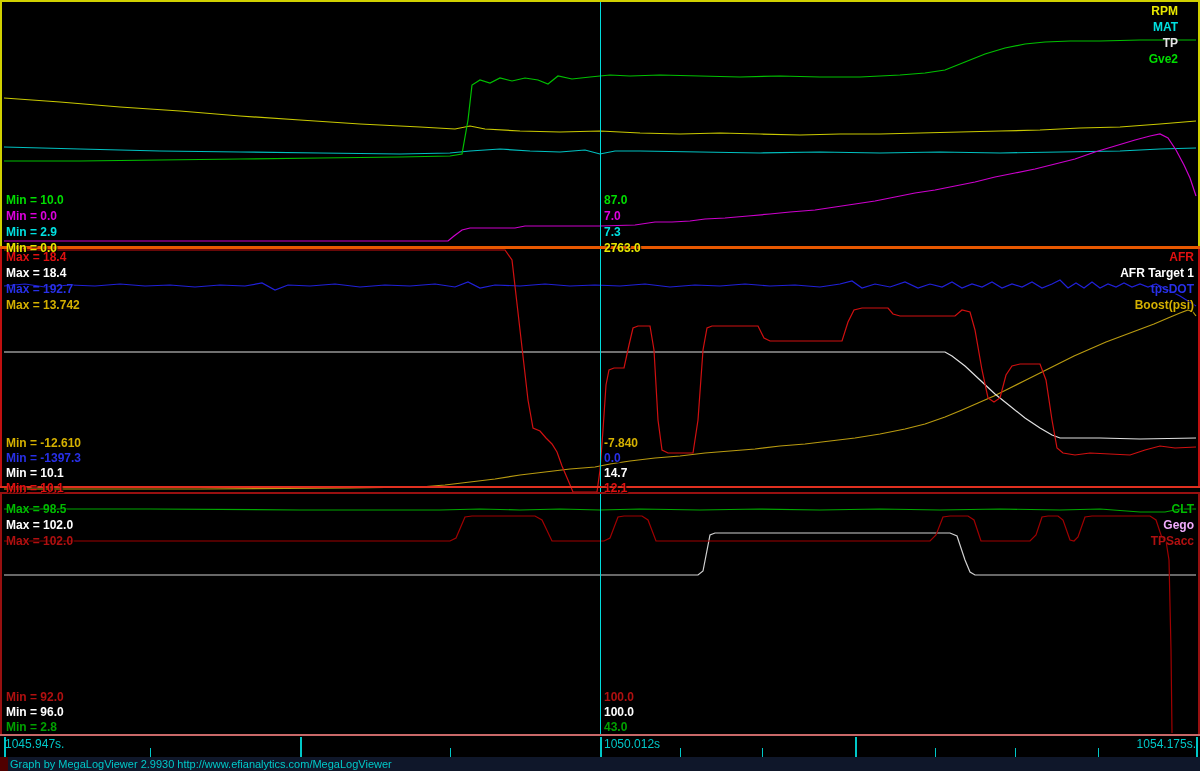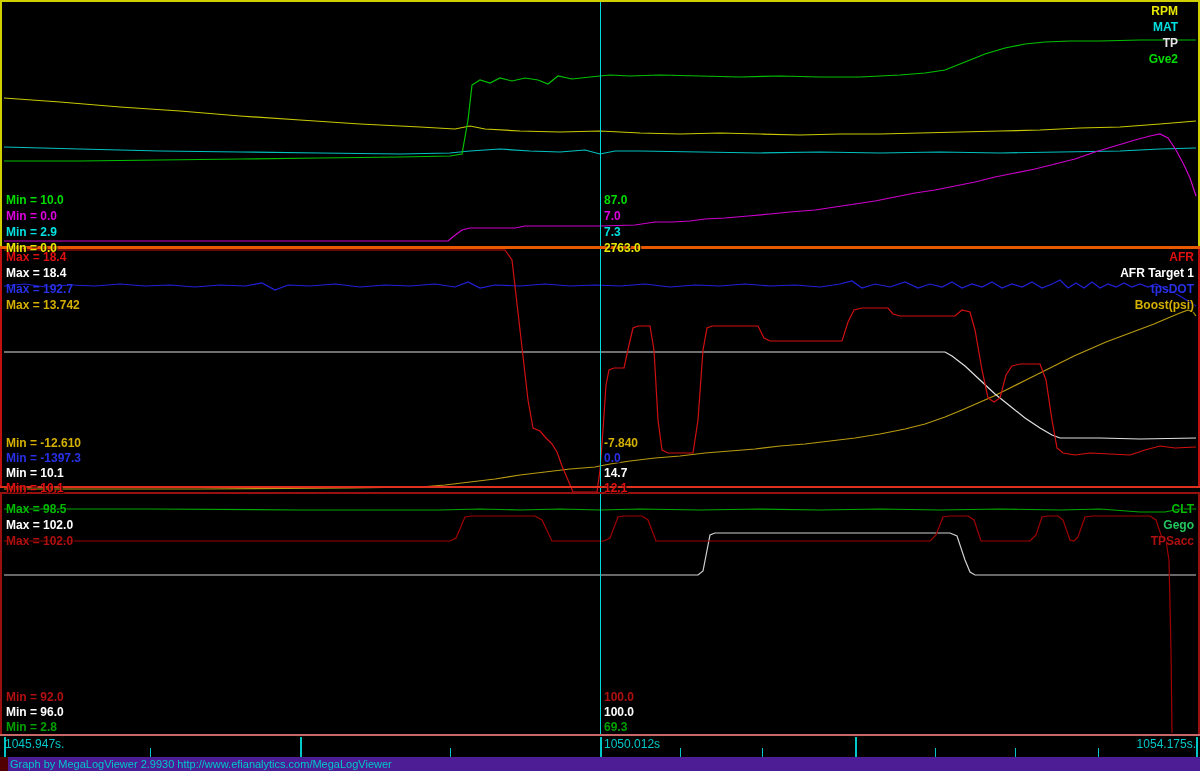--- a/index.html
+++ b/index.html
@@ -11,21 +11,21 @@
   .panel{position:absolute;left:0;width:1200px;z-index:4;}
   .lblock{position:absolute;z-index:5;}
   .lblock div{font-size:12px;font-weight:bold;line-height:16px;white-space:pre;
               text-shadow:1px 1px 1px #000;}
   .lblock.lh15 div{line-height:15px;}
   .lblock.right{text-align:right;}
   .axis{position:absolute;left:0;top:736px;width:1200px;height:21px;background:#000;z-index:4;}
   .axis .tlabel{position:absolute;top:1px;font-size:12px;font-weight:normal;white-space:pre;}
   .axis .tick{position:absolute;bottom:0;width:1px;height:9px;background:#00c8c8;}
   .axis .tick.tall{width:2px;height:20px;}
-  .statusbar{position:absolute;left:0;top:757px;width:1200px;height:14px;background:#4c1d95;z-index:4;}
+  .statusbar{position:absolute;left:0;top:757px;width:1200px;height:14px;background:#0f172a;z-index:4;}
   .statusbar .stext{position:absolute;left:10px;top:0;font-size:11px;line-height:14px;white-space:pre;}
   .corner{position:absolute;left:0;top:757px;width:8px;height:14px;background:#500000;z-index:5;}
 </style>
 </head>
 <body>
 
 <div id="screen">
 
   <svg class="traces" width="1200" height="735">
       <polyline points="4,98 60,102 120,107 180,111 240,116 300,120 360,124 420,127 455,129 470,126 485,129 520,131 560,132 600,131 640,133 680,134 720,133 760,134 800,135 840,134 880,134 920,133 960,132 1000,131 1040,130 1080,128 1120,127 1160,124 1196,121" fill="none" stroke="#c8c800" stroke-width="1.2"></polyline>
@@ -110,25 +110,25 @@
         <div style="color: rgb(176, 16, 16);">Max = 102.0</div>
       </div>
     <div class="lblock lh15" style="left:6px;top:196px">
         <div style="color: rgb(176, 16, 16);">Min = 92.0</div>
         <div style="color: rgb(255, 255, 255);">Min = 96.0</div>
         <div style="color: rgb(0, 160, 0);">Min = 2.8</div>
       </div>
     <div class="lblock lh15" style="left:604px;top:196px">
         <div style="color: rgb(176, 16, 16);">100.0</div>
         <div style="color: rgb(255, 255, 255);">100.0</div>
-        <div style="color: rgb(0, 160, 0);">69.3</div>
+        <div style="color: rgb(0, 160, 0);">43.0</div>
       </div>
     <div class="lblock right" style="right:6px;top:7px">
         <div style="color: rgb(0, 187, 0);">CLT</div>
-        <div style="color: #22c55e;">Gego</div>
+        <div style="color: #f0abfc;">Gego</div>
         <div style="color: rgb(176, 16, 16);">TPSacc</div>
       </div>
   </div>
 
   <div class="axis">
     <div class="tlabel" style="color: rgb(0, 200, 200); left: 5px;">1045.947s.</div>
     <div class="tlabel" style="color: rgb(0, 200, 200); left: 604px;">1050.012s</div>
     <div class="tlabel" style="color: rgb(0, 200, 200); right: 4px;">1054.175s.</div>
   <div class="tick tall" style="left: 4px;"></div>
       <div class="tick" style="left: 150px;"></div>

